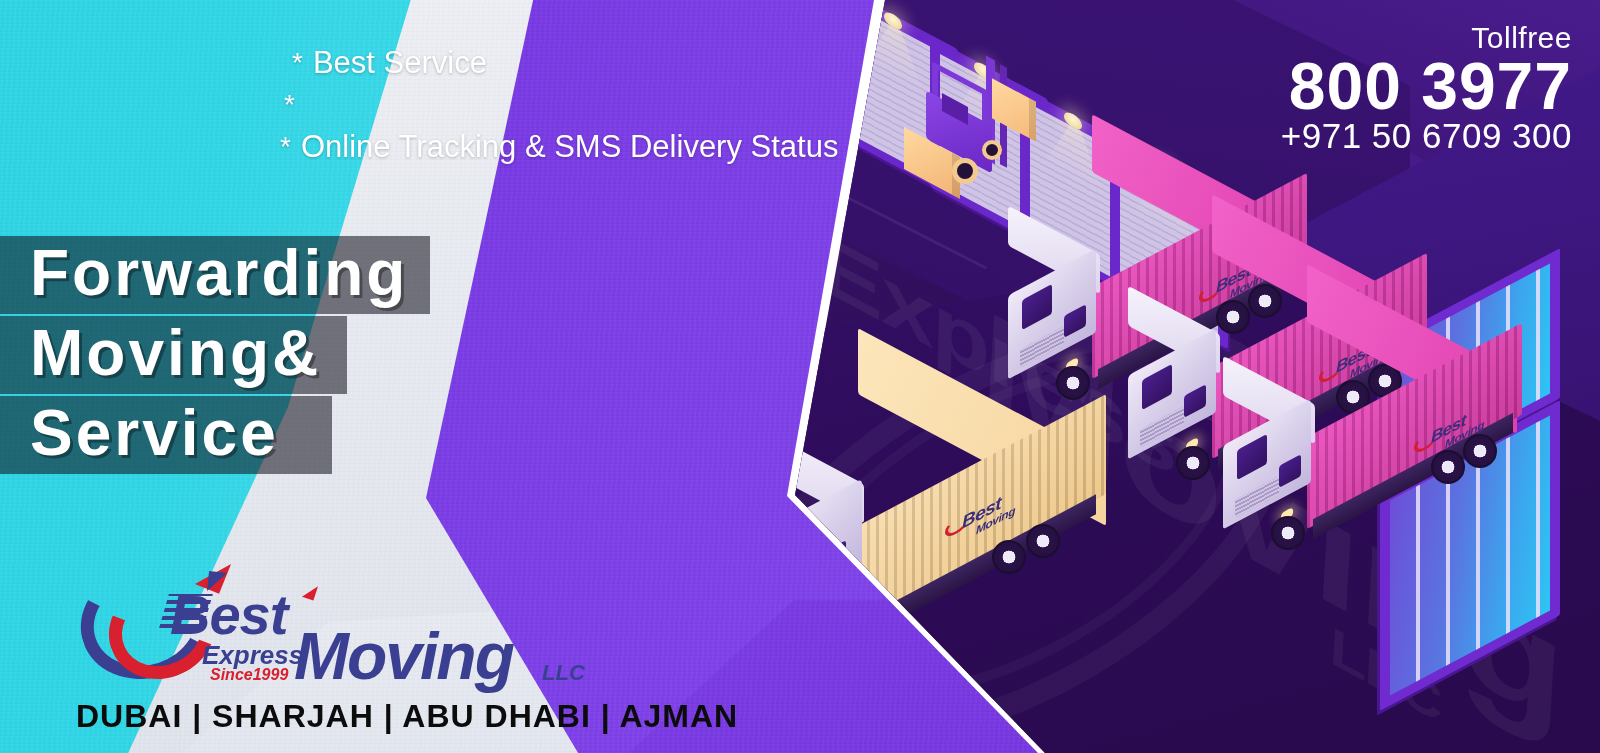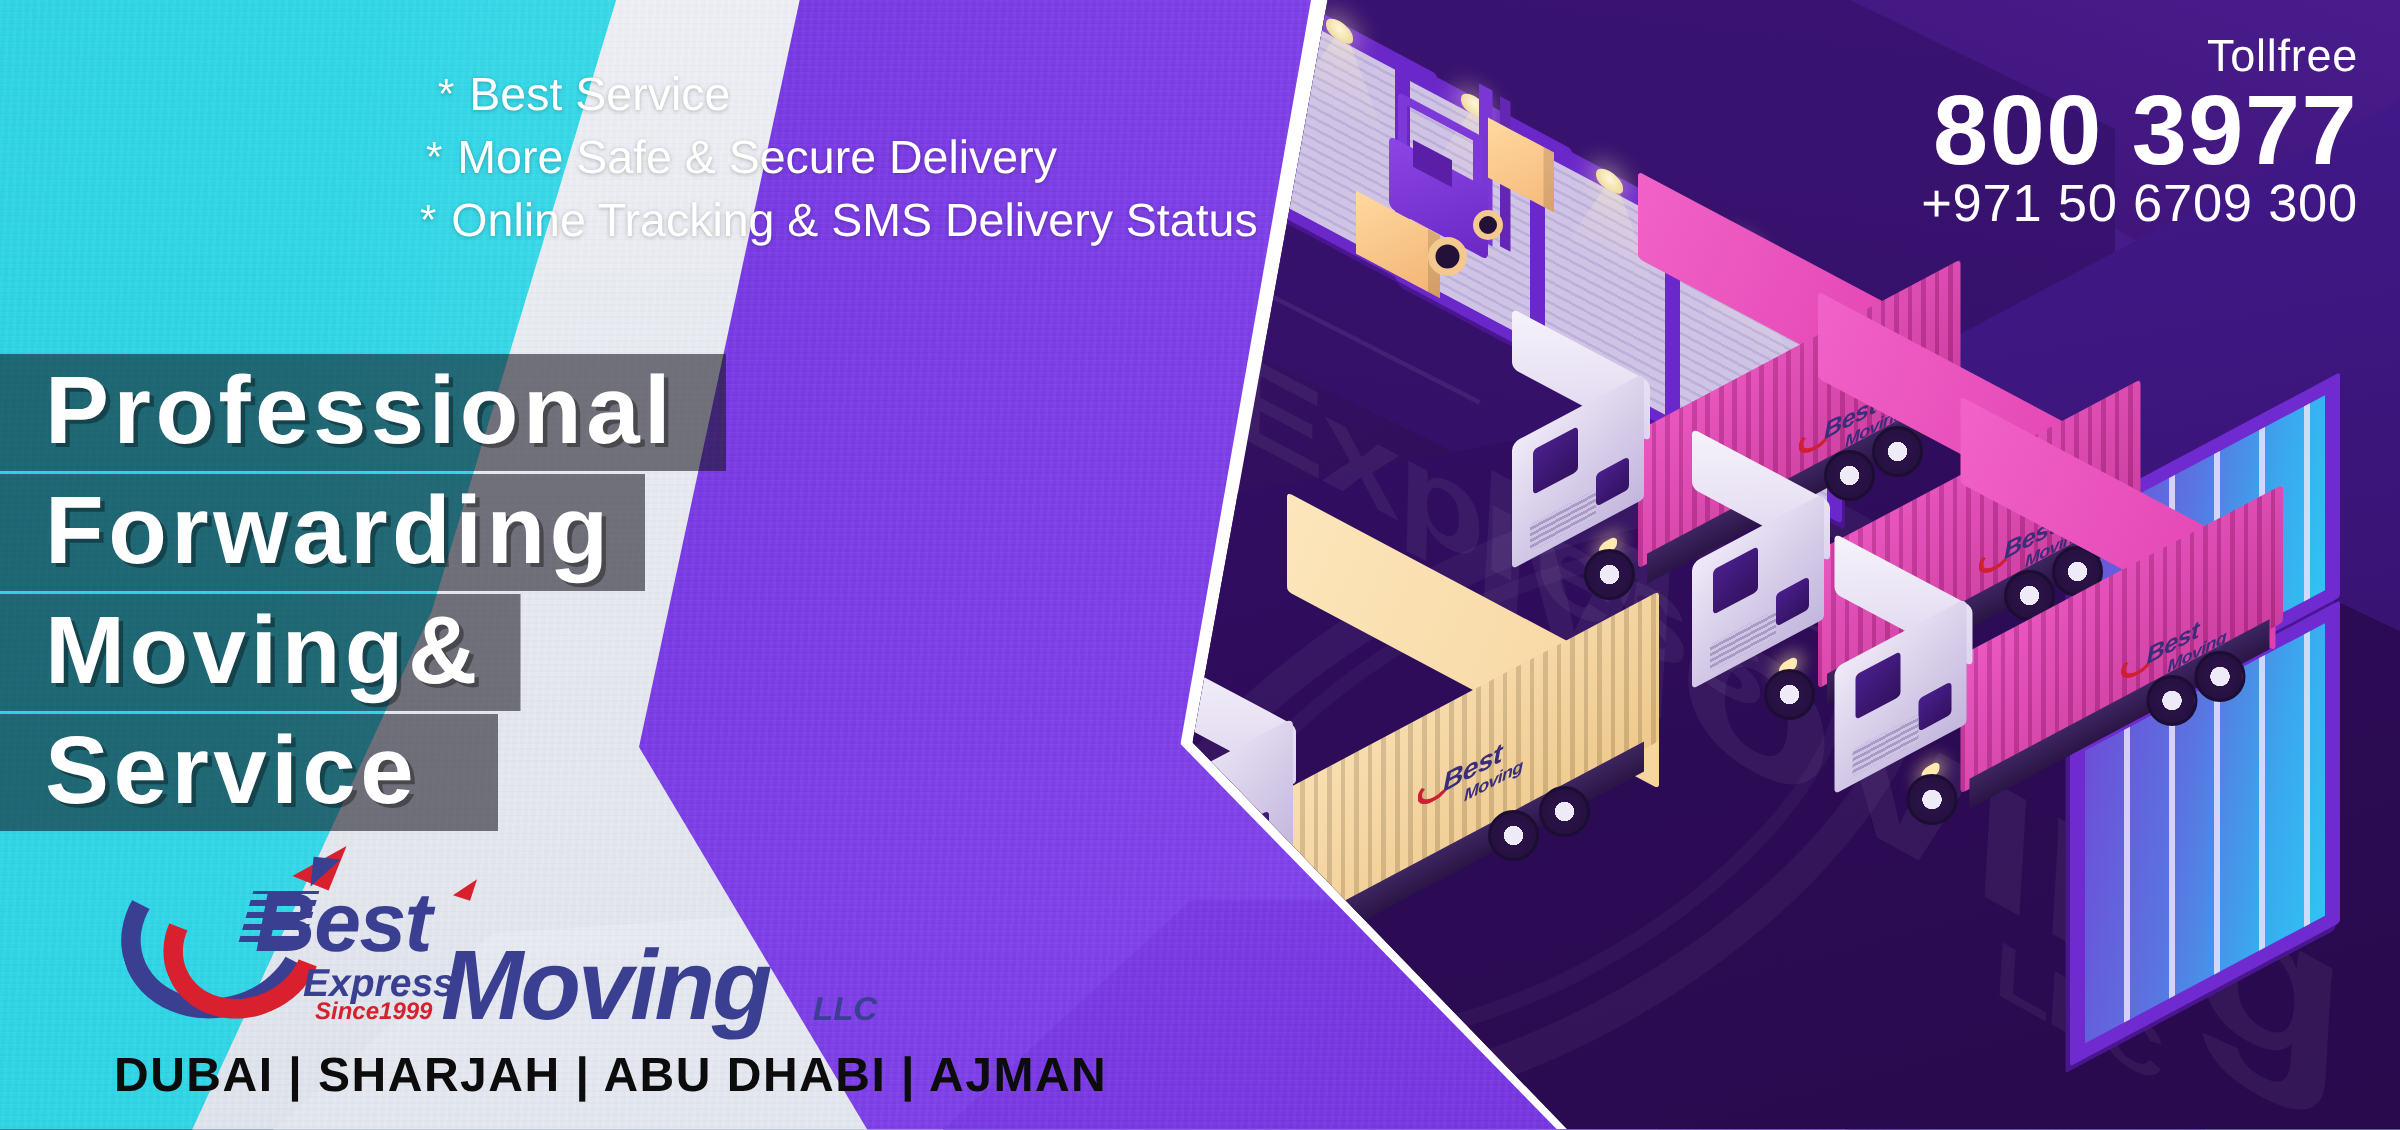--- a/index.html
+++ b/index.html
@@ -553,30 +553,28 @@
     </div>
   </div>
 
   <div class="bullets">
     <div class="bullet">
       <span class="star">*</span>
       <span>Best Service</span>
     </div>
     <div class="bullet b2">
       <span class="star">*</span>
-      <span>More Safe &amp; Secure Delivery</span>
     </div>
     <div class="bullet b3">
       <span class="star">*</span>
       <span>Online Tracking &amp; SMS Delivery Status</span>
     </div>
   </div>
 
   <div class="headline">
-    <span class="hl-wrap"><span class="hl-line hl-1">Professional</span></span>
     <span class="hl-wrap"><span class="hl-line hl-3">Forwarding</span></span>
     <span class="hl-wrap"><span class="hl-line hl-2">Moving&amp;</span></span>
     <span class="hl-wrap"><span class="hl-line hl-4">Service</span></span>
   </div>
 
   <div class="phone-block">
     <div class="tollfree">Tollfree</div>
     <div class="phone-main">800 3977</div>
     <div class="phone-alt">+971 50 6709 300</div>
   </div>

